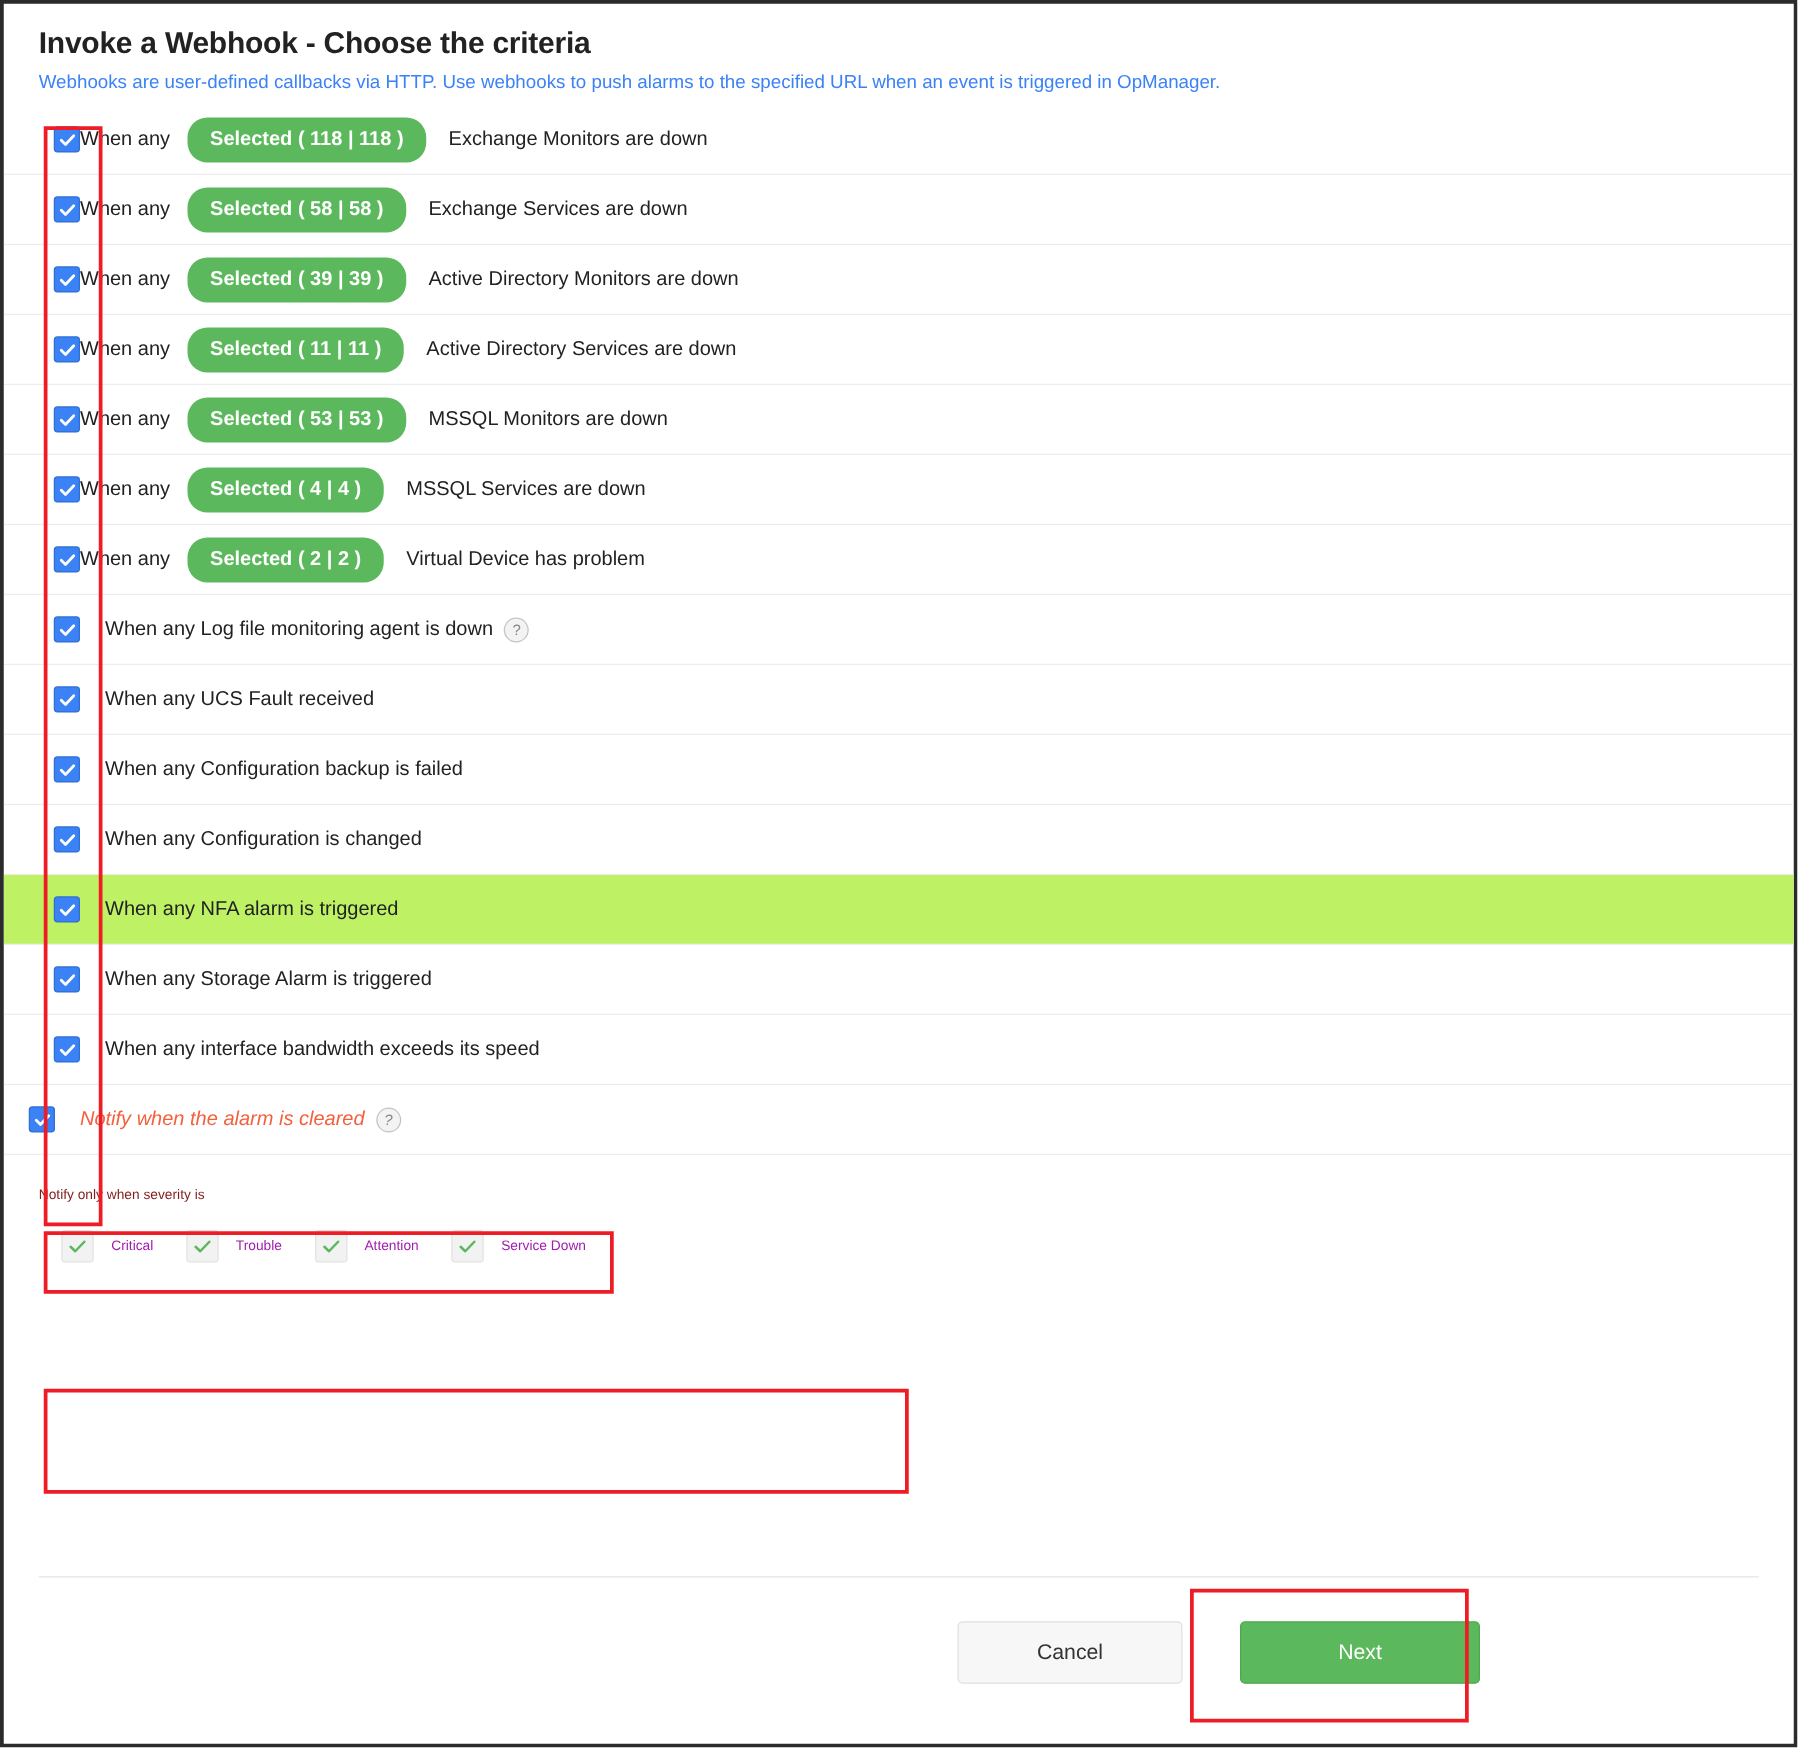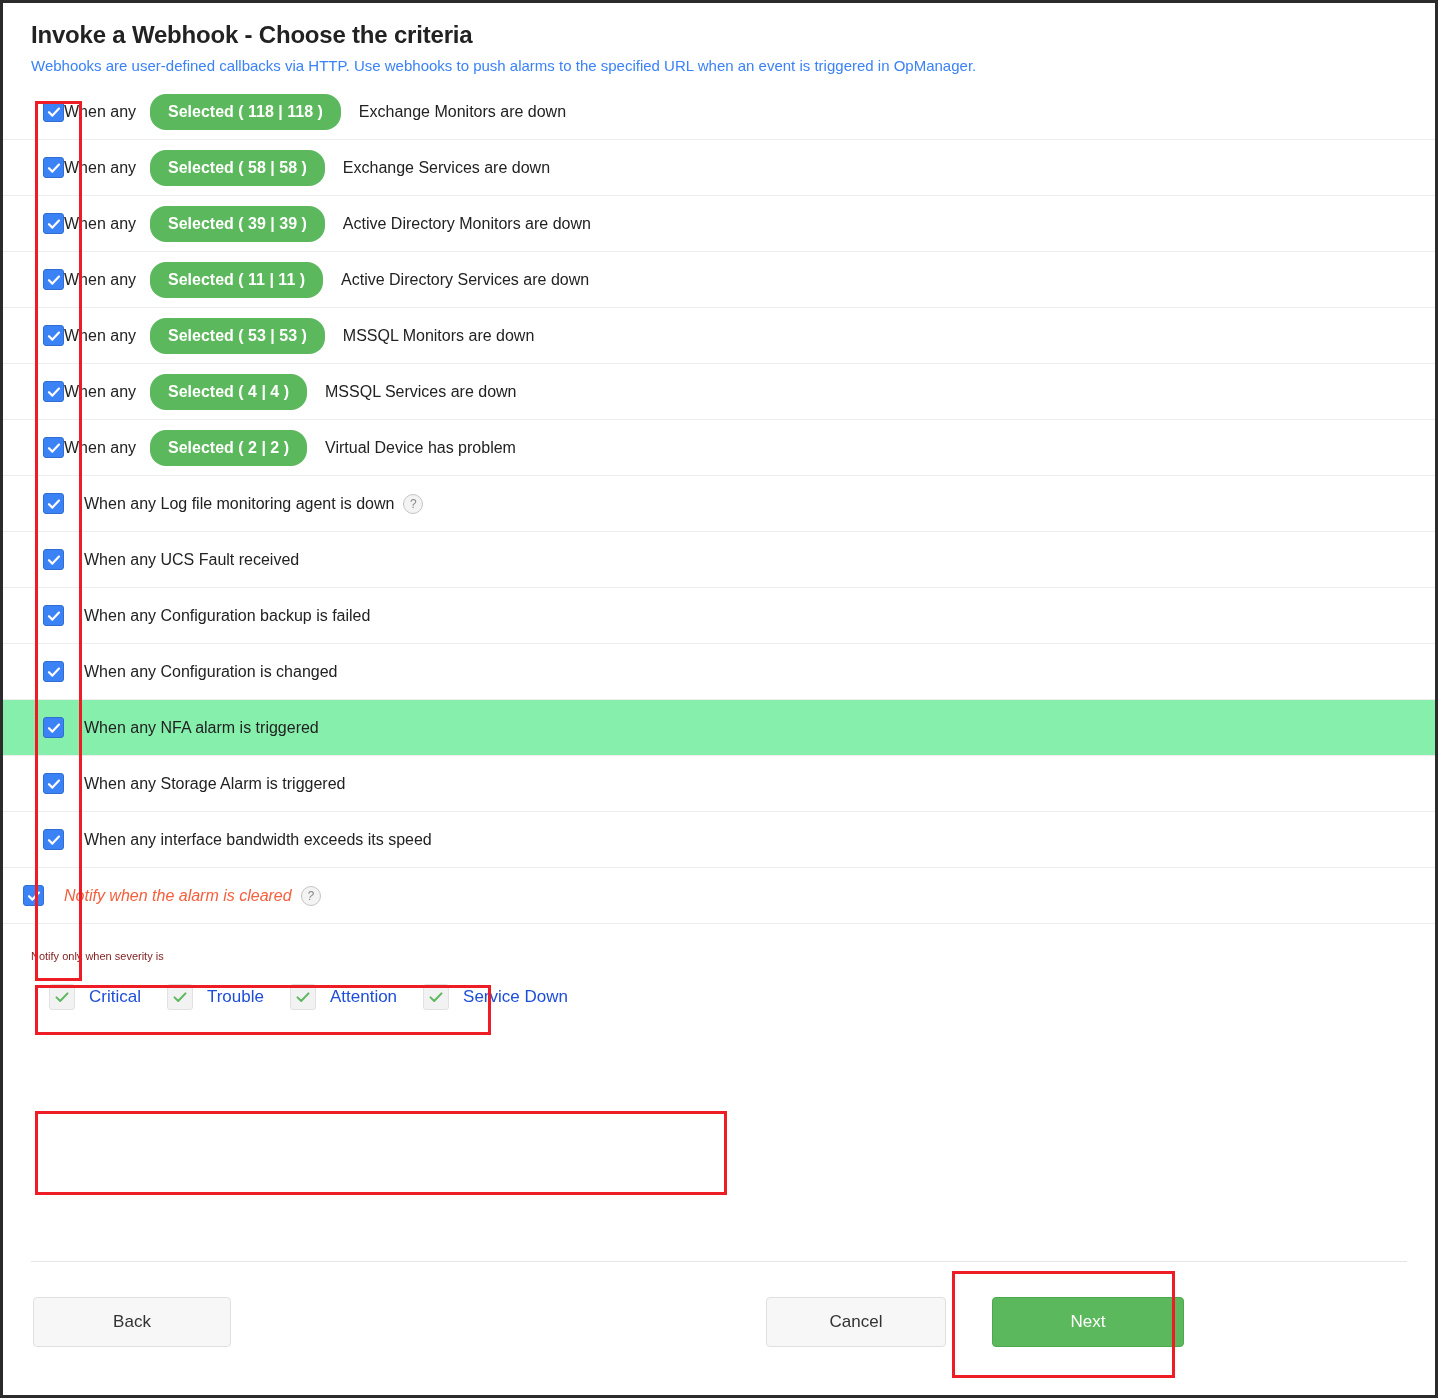--- a/index.html
+++ b/index.html
@@ -42,21 +42,21 @@
     padding: 0;
   }
   .criteria-row {
     display: flex;
     align-items: center;
     min-height: 56px;
     padding-left: 40px;
     border-bottom: 1px solid #ededed;
     position: relative;
   }
-  .criteria-row.zebra { background: #86efac; }
+  .criteria-row.zebra { background: #bef264; }
   .cb {
     width: 21px;
     height: 21px;
     border-radius: 3px;
     background: #3b82f6;
     border: 1px solid #2f6fd0;
     display: inline-flex;
     align-items: center;
     justify-content: center;
     flex: 0 0 auto;
@@ -138,22 +138,22 @@
     height: 26px;
     background: #f2f2f2;
     border: 1px solid #e2e2e2;
     border-radius: 3px;
     display: inline-flex;
     align-items: center;
     justify-content: center;
     cursor: pointer;
   }
   .sev-label {
-    font-size: 17px;
-    color: #1d4ed8;
+    font-size: 11px;
+    color: #a21caf;
     margin-left: 14px;
     white-space: nowrap;
   }
   .footer-sep {
     position: absolute;
     left: 28px; right: 28px;
     top: 1258px;
     border-top: 1px solid #e5e5e5;
   }
   .footer {
@@ -391,21 +391,20 @@
               <path d="M2.5 8.4 L6.2 12 L13.5 4.4" fill="none" stroke="#5cb85c" stroke-width="2" stroke-linecap="round" stroke-linejoin="round"></path>
             </svg>
           </span>
           <span class="sev-label">Service Down</span>
         </span>
       </div>
 
     <div class="footer-sep"></div>
 
     <div class="footer">
-      <div class="btn btn-back">Back</div>
       <div class="btn btn-cancel">Cancel</div>
       <div class="btn btn-next">Next</div>
     </div>
 
     <div class="annot" id="annot-checkcol"></div>
     <div class="annot" id="annot-cleared"></div>
     <div class="annot" id="annot-severity"></div>
     <div class="annot" id="annot-next"></div>
 
   </div>

